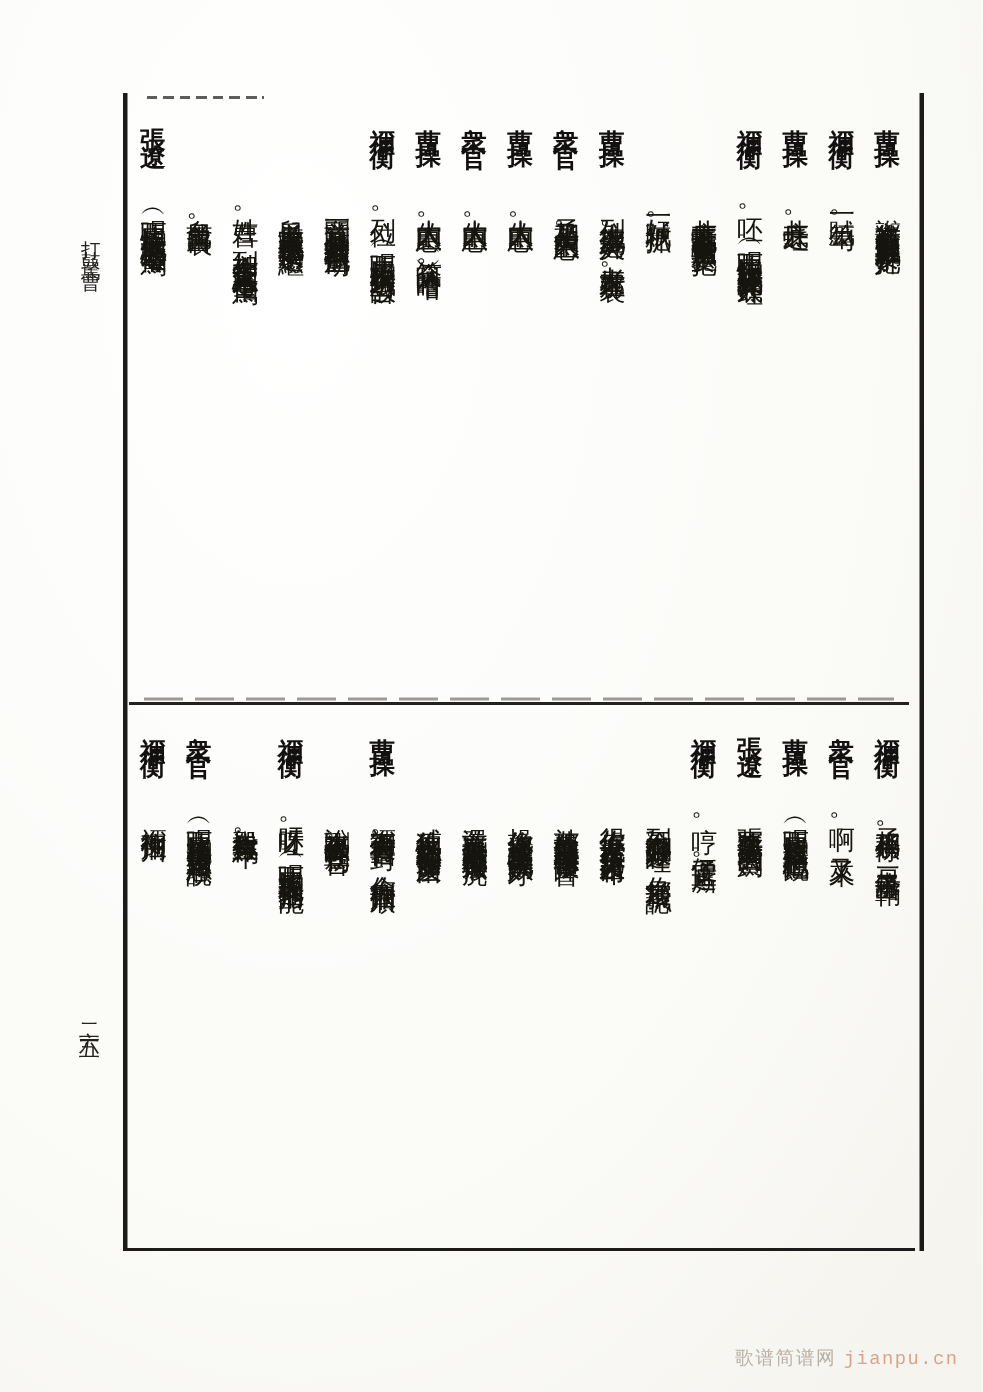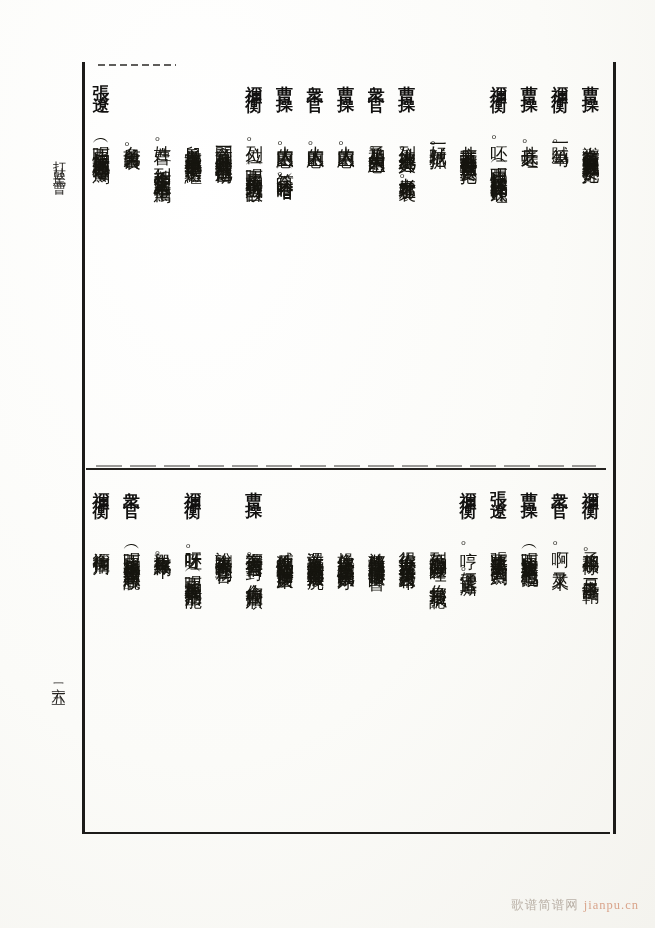--- a/index.html
+++ b/index.html
@@ -117,21 +117,21 @@
   #panel-bottom .line{ max-height:290px; }
 
   
   #watermark{
     position:absolute;
     right:16px; bottom:14px;
     font-size:12.5px;
     color:#b9b0a6;
     letter-spacing:1px;
     white-space:nowrap;
-    font-family:Liberation Serif, serif;
+    font-family:Liberation Mono, monospace;
     margin-top:25px;
   }
   #watermark .wm-url{ color:#d9a48b; margin-left:5px; font-style:normal;}
 </style>
 </head>
 <body>
 
 <div id="scan"></div>
 
 <div class="margin-text" id="running-title">打鼓罵曹</div>

